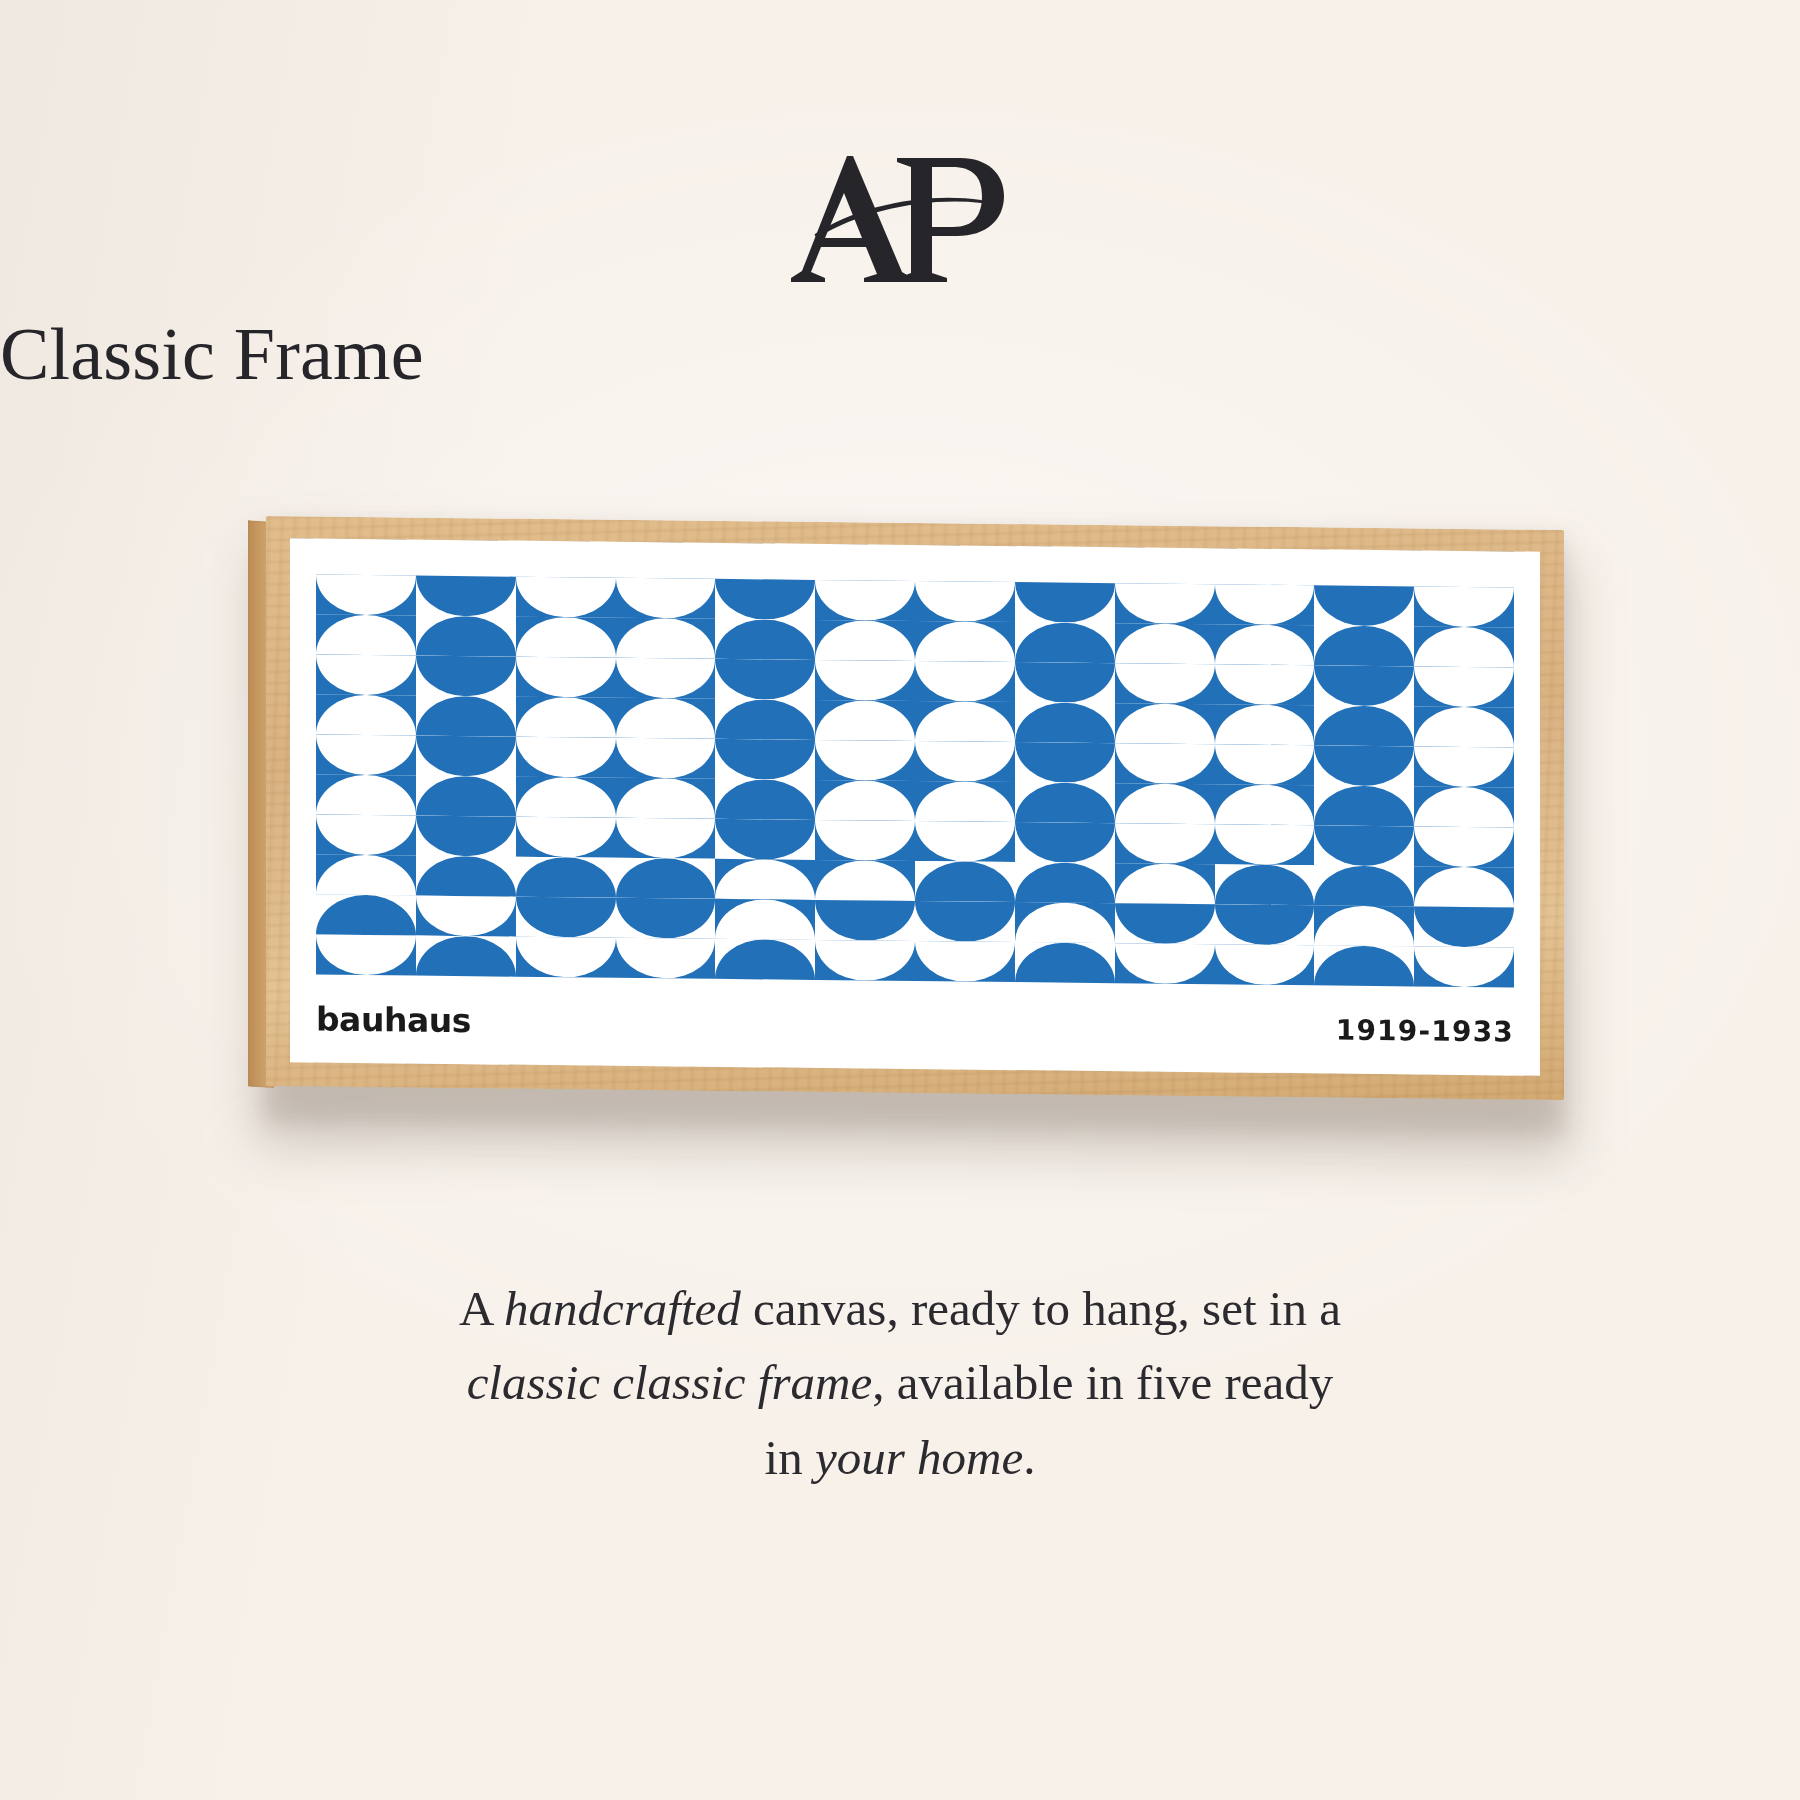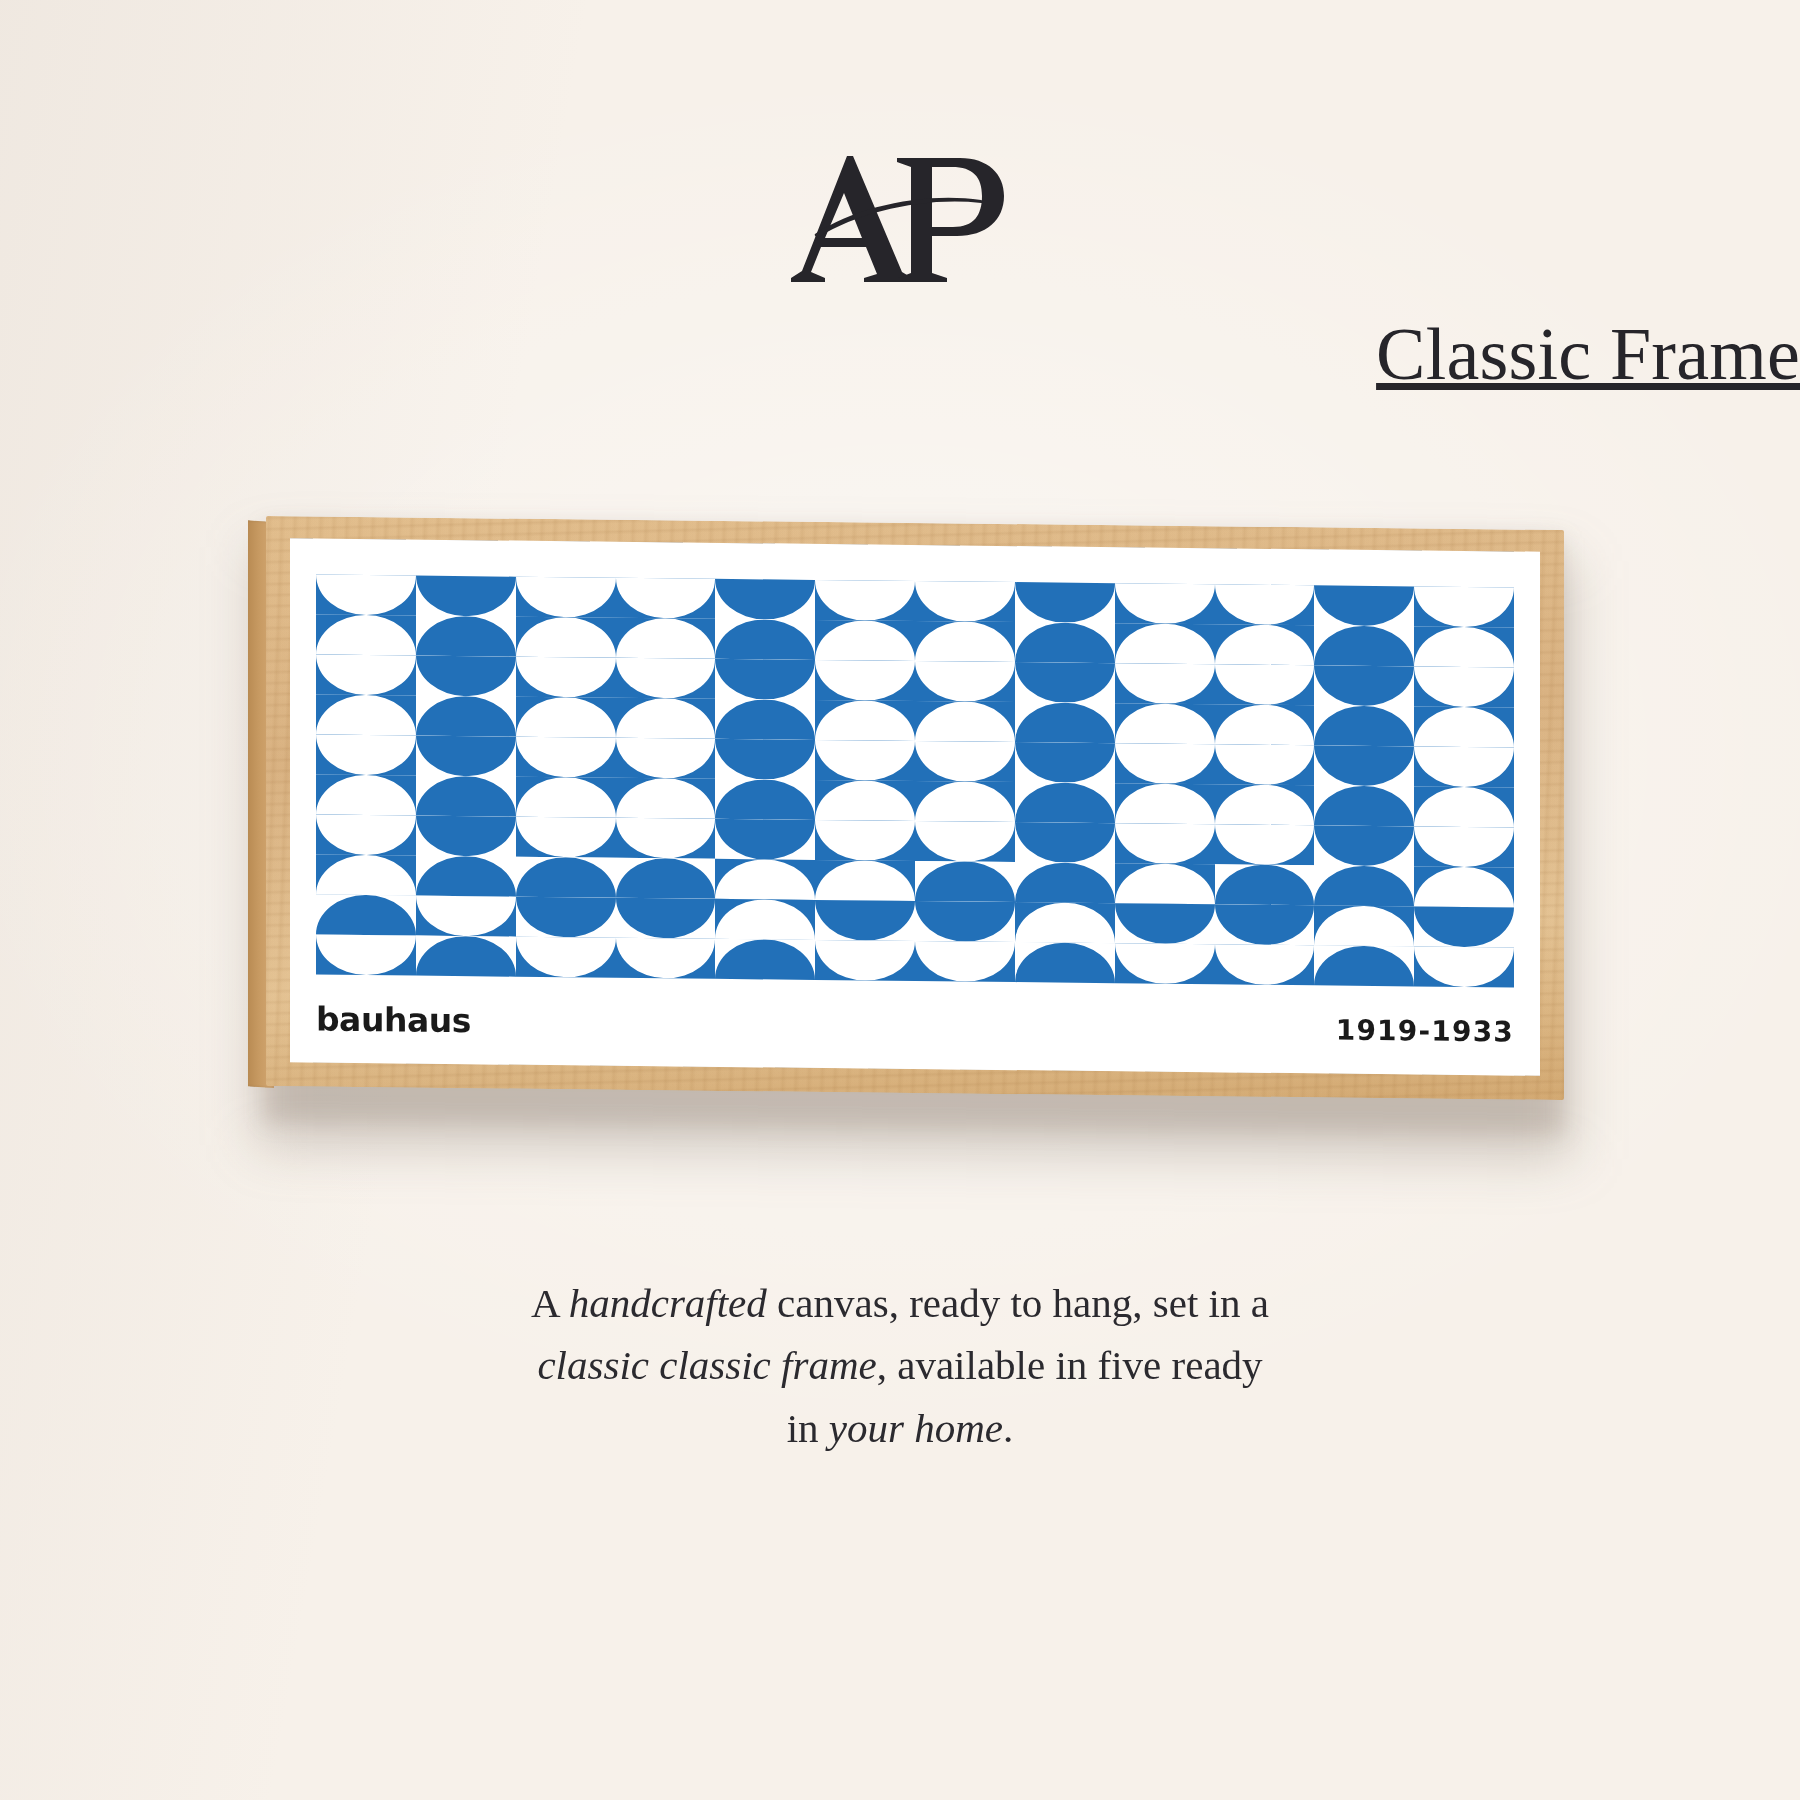--- a/index.html
+++ b/index.html
@@ -46,28 +46,27 @@
     text-align: center;
     height: 150px;
   }
   .brand-logo svg { display: inline-block; }
 
   .page-title {
     position: absolute;
     left: 0;
     right: 0;
     top: 316px;
-    text-align: right;
+    text-align: left;
     font-family: "Liberation Serif", "DejaVu Serif", serif;
     font-size: 74px;
     line-height: 1.05;
     letter-spacing: 0.2px;
     color: #26252A;
     font-weight: 400;
-    text-decoration: underline;
   }
 
   
   .artwork-wrap {
     position: absolute;
     left: 248px;
     top: 516px;
     width: 1330px;
     height: 640px;
   }
@@ -211,21 +210,21 @@
   }
 
   
   .description {
     position: absolute;
     left: 250px;
     right: 250px;
     top: 1272px;
     text-align: center;
     font-family: "Liberation Serif", "DejaVu Serif", serif;
-    font-size: 41px;
+    font-size: 49px;
     line-height: 1.52;
     color: #2B2A2F;
   }
   .description em {
     font-style: italic;
   }
   .desc-line { display: block; }
 </style>
 </head>
 <body>

